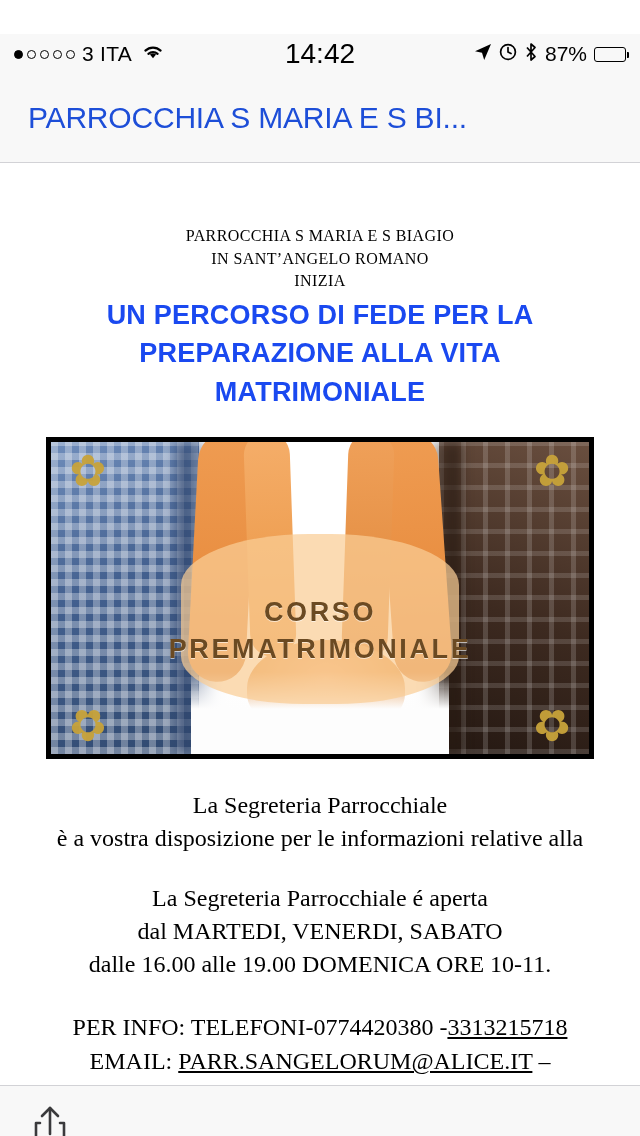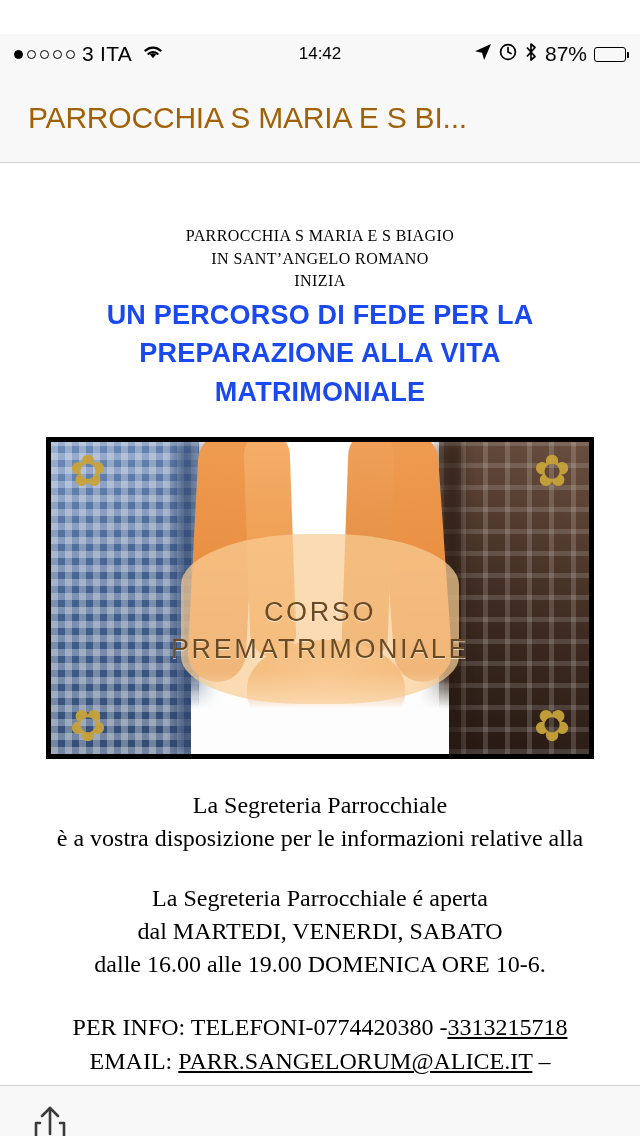--- a/index.html
+++ b/index.html
@@ -59,21 +59,21 @@
   }
   .wifi-icon {
     display: inline-block;
     margin-left: 2px;
   }
   .status-center {
     position: absolute;
     left: 0;
     right: 0;
     text-align: center;
-    font-size: 17px;
+    font-size: 28px;
     font-weight: 500;
     pointer-events: none;
   }
   .status-right {
     margin-left: auto;
     display: flex;
     align-items: center;
     gap: 7px;
     font-size: 21px;
     text-align: right;
@@ -120,21 +120,21 @@
     font-size: 30px;
     border-radius: 6px;
     padding: 8px 16px;
     line-height: 1.1;
     cursor: pointer;
   }
   .nav-title {
     flex: 1;
     margin-left: 14px;
     font-size: 30px;
-    color: #a16207;
+    color: #1d4ed8;
     white-space: nowrap;
     overflow: hidden;
     text-overflow: ellipsis;
     letter-spacing: -0.2px;
   }
 
   
   .content {
     flex: 1 1 auto;
     overflow: hidden;
@@ -249,21 +249,21 @@
     border-radius: 46% 46% 44% 44% / 30% 30% 28% 28%;
   }
   .label-text {
     position: absolute;
     left: 50%;
     top: 152px;
     transform: translateX(-50%);
     width: 420px;
     text-align: center;
     font-family: "Liberation Sans", sans-serif;
-    font-weight: normal;
+    font-weight: bold;
     font-size: 27px;
     letter-spacing: 2.6px;
     color: #6b4a22;
     line-height: 1.38;
     text-shadow: 0 1px 0 rgba(255,255,255,.6);
   }
   .corner {
     position: absolute;
     width: 54px;
     height: 54px;
@@ -402,21 +402,21 @@
       </div>
 
       <div class="para">
         <div>La Segreteria Parrocchiale</div>
         <div>è a vostra disposizione per le informazioni relative alla</div>
       </div>
 
       <div class="para tight">
         <div>La Segreteria Parrocchiale é aperta</div>
         <div>dal MARTEDI, VENERDI, SABATO</div>
-        <div>dalle 16.00 alle 19.00 DOMENICA ORE 10-6.</div>
+        <div>dalle 16.00 alle 19.00 DOMENICA ORE 10-11.</div>
       </div>
 
       <div class="para info">
         <div>
           <span>PER INFO: TELEFONI-0774420380 -</span><span class="link">3313215718</span>
         </div>
         <div>
           <span>EMAIL: </span><span class="link">PARR.SANGELORUM@ALICE.IT</span><span> –</span>
         </div>
 

